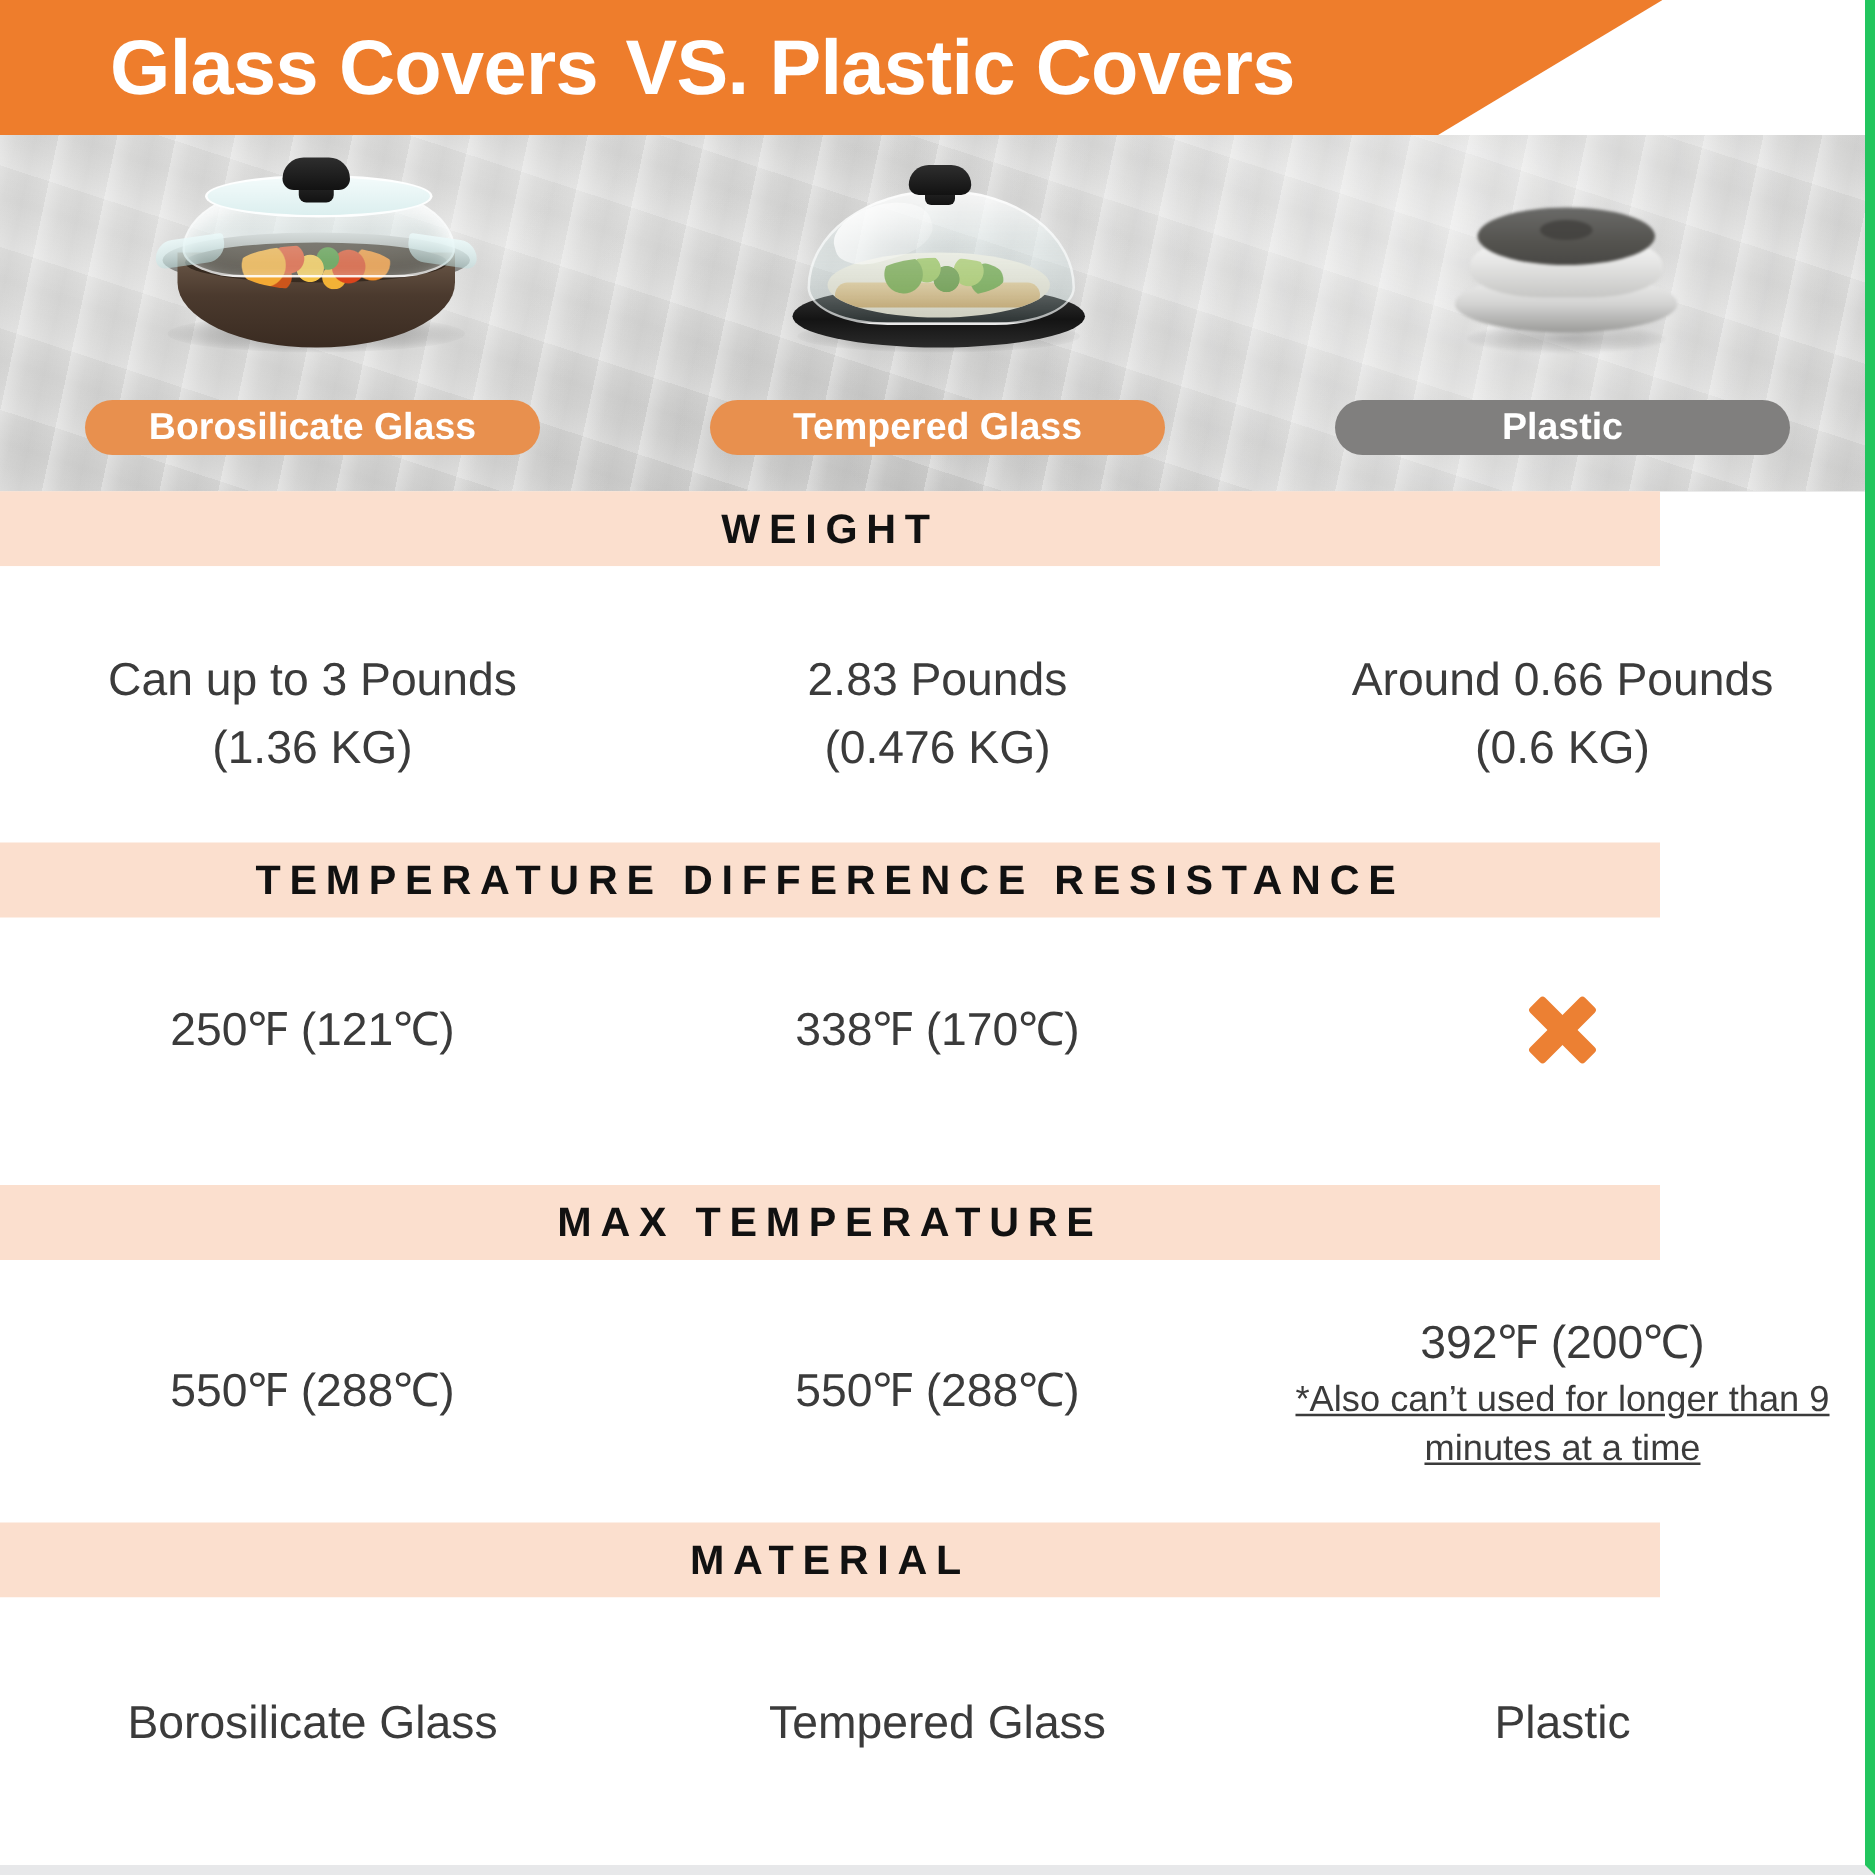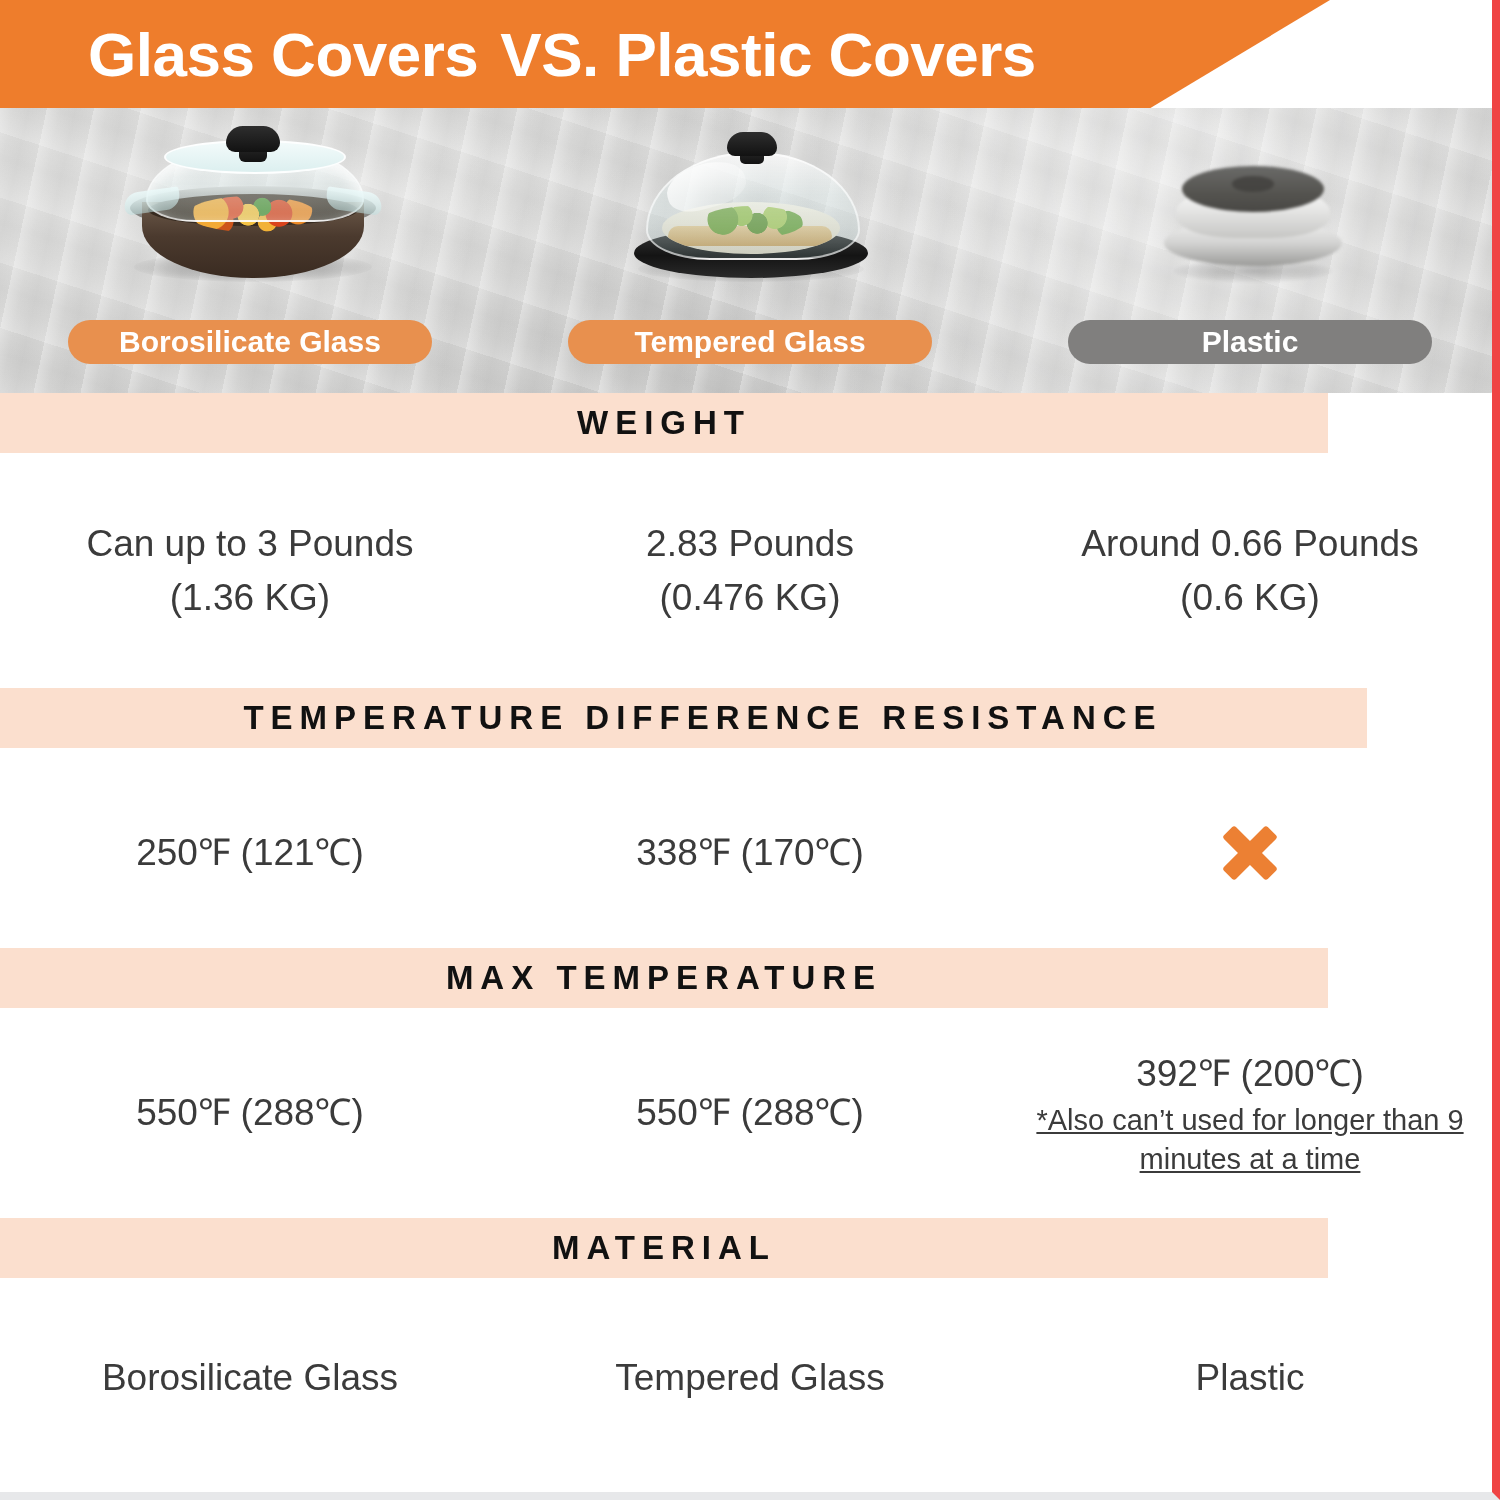--- a/index.html
+++ b/index.html
@@ -12,21 +12,21 @@
     font-family: "Liberation Sans", sans-serif;
   }
 
   .infographic {
     position: relative;
     width: 1500px;
     height: 1500px;
     background: #ffffff;
     overflow: hidden;
     box-sizing: border-box;
-    border-right: 8px solid #ef4444;
+    border-right: 8px solid #22c55e;
     border-bottom: 8px solid #e7e8ea;
   }
 
   
   .header-wrap {
     position: absolute;
     left: 0;
     top: 0;
     width: 1500px;
     height: 110px;
@@ -339,22 +339,22 @@
     background: #ec8033;
     border-radius: 3px;
     transform-origin: center;
   }
   .x-mark span.a { transform: translate(-50%, -50%) rotate(45deg); }
   .x-mark span.b { transform: translate(-50%, -50%) rotate(-45deg); }
 
   
   #band-weight   { top: 393px; }
   #rows-weight   { top: 453px; height: 235px; }
-  #band-tdr      { top: 688px; padding-left: 39px; }
-  #rows-tdr      { top: 748px; height: 152px; margin-top: 29px; }
+  #band-tdr      { top: 674px; }
+  #rows-tdr      { top: 748px; height: 152px; }
   #band-maxtemp  { top: 948px; }
   #rows-maxtemp  { top: 1008px; height: 210px; }
   #band-material { top: 1218px; }
   #rows-material { top: 1278px; height: 200px; }
 </style>
 </head>
 <body>
 
 <div class="infographic">
 

